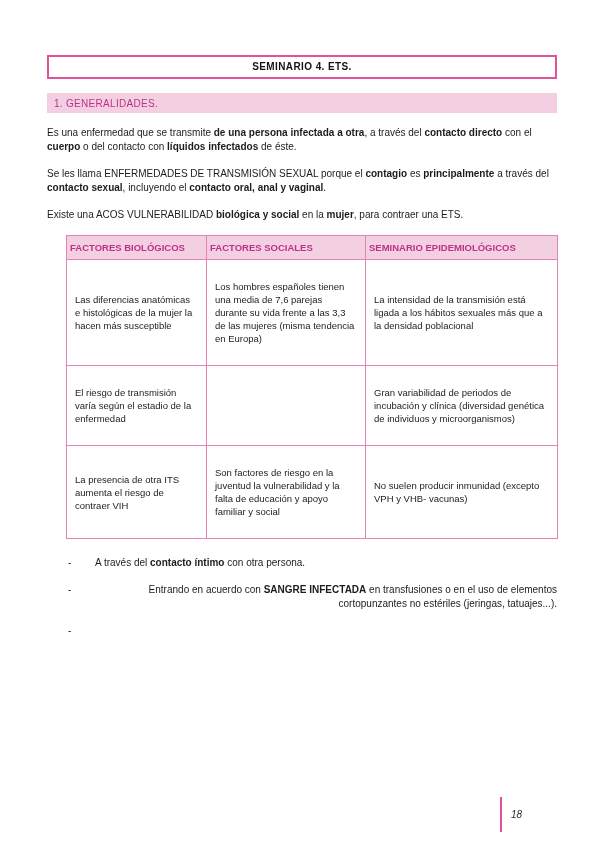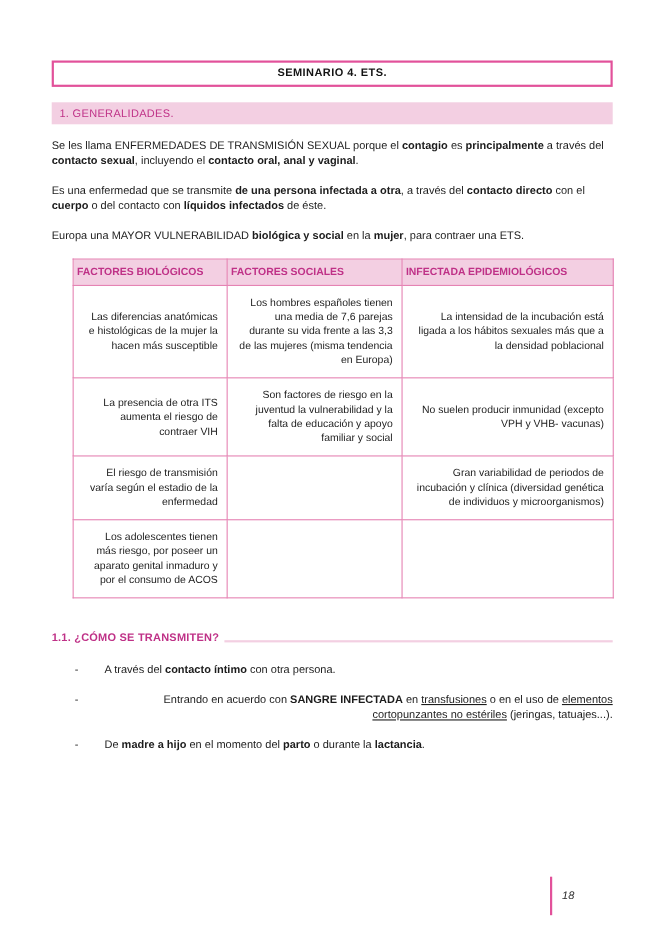--- a/index.html
+++ b/index.html
@@ -35,43 +35,43 @@
     letter-spacing: 0.3px;
     padding: 5px 7px 4px;
   }
 
   .body-text {
     font-size: 10px;
     line-height: 14px;
     margin: 13px 0 0;
   }
   .b { font-weight: bold; }
-  .u { text-decoration: underline; }
+  .u { }
 
   table.factores {
     border-collapse: collapse;
     margin: 13px 0 0 19px;
     width: 491px;
     table-layout: fixed;
   }
   table.factores th {
     background: var(--accent-light, #f3cfe2);
     color: var(--heading, #bf3187);
     font-weight: bold;
     font-size: 9.5px;
     padding: 6px 3px;
     border: 1px solid var(--table-border, #e583b3);
     text-align: left;
   }
   table.factores td {
     border: 1px solid var(--table-border, #e583b3);
     font-size: 9.5px;
     line-height: 13px;
-    padding: 9px 8px;
-    text-align: right;
+    padding: 20px 8px;
+    text-align: left;
     vertical-align: middle;
   }
 
   .oms-text { margin-top: 5px; }
 
   .subheading-row { display: flex; align-items: center; margin-top: 31px; }
   .subheading {
     color: var(--heading, #bf3187);
     font-weight: bold;
     font-size: 10px;
@@ -100,81 +100,71 @@
 
 <div class="page">
   <div class="content">
 
     <div class="title-box">
       <span>SEMINARIO 4. ETS.</span>
     </div>
 
     <div class="section-heading">1. GENERALIDADES.</div>
 
+    <p class="body-text"><span>Es una enfermedad que se transmite </span><span class="b">de una persona infectada a otra</span><span>, a través del </span><span class="b">contacto directo</span><span> con el </span><span class="b">cuerpo</span><span> o del contacto con </span><span class="b">líquidos infectados</span><span> de éste.</span></p>
+
     <p class="body-text"><span>Se les llama ENFERMEDADES DE TRANSMISIÓN SEXUAL porque el </span><span class="b">contagio</span><span> es </span><span class="b">principalmente</span><span> a través del </span><span class="b">contacto sexual</span><span>, incluyendo el </span><span class="b">contacto oral, anal y vaginal</span><span>.</span></p>
 
-    <p class="body-text"><span>Es una enfermedad que se transmite </span><span class="b">de una persona infectada a otra</span><span>, a través del </span><span class="b">contacto directo</span><span> con el </span><span class="b">cuerpo</span><span> o del contacto con </span><span class="b">líquidos infectados</span><span> de éste.</span></p>
-
-    <p class="body-text"><span>Europa una MAYOR VULNERABILIDAD </span><span class="b">biológica y social</span><span> en la </span><span class="b">mujer</span><span>, para contraer una ETS.</span></p>
+    <p class="body-text"><span>Existe una ACOS VULNERABILIDAD </span><span class="b">biológica y social</span><span> en la </span><span class="b">mujer</span><span>, para contraer una ETS.</span></p>
 
     <table class="factores">
       <colgroup>
         <col style="width:140px">
         <col style="width:159px">
         <col style="width:192px">
       </colgroup>
       <thead>
         <tr>
           <th>FACTORES BIOLÓGICOS</th>
           <th>FACTORES SOCIALES</th>
-          <th>INFECTADA EPIDEMIOLÓGICOS</th>
+          <th>SEMINARIO EPIDEMIOLÓGICOS</th>
         </tr>
       </thead>
       <tbody>
         <tr>
           <td>Las diferencias anatómicas e histológicas de la mujer la hacen más susceptible</td>
           <td>Los hombres españoles tienen una media de 7,6 parejas durante su vida frente a las 3,3 de las mujeres (misma tendencia en Europa)</td>
-          <td>La intensidad de la incubación está ligada a los hábitos sexuales más que a la densidad poblacional</td>
-        </tr>
-        <tr>
-          <td>La presencia de otra ITS aumenta el riesgo de contraer VIH</td>
-          <td>Son factores de riesgo en la juventud la vulnerabilidad y la falta de educación y apoyo familiar y social</td>
-          <td>No suelen producir inmunidad (excepto VPH y VHB- vacunas)</td>
+          <td>La intensidad de la transmisión está ligada a los hábitos sexuales más que a la densidad poblacional</td>
         </tr>
         <tr>
           <td>El riesgo de transmisión varía según el estadio de la enfermedad</td>
           <td></td>
           <td>Gran variabilidad de periodos de incubación y clínica (diversidad genética de individuos y microorganismos)</td>
         </tr>
         <tr>
-          <td>Los adolescentes tienen más riesgo, por poseer un aparato genital inmaduro y por el consumo de ACOS</td>
-          <td></td>
-          <td></td>
+          <td>La presencia de otra ITS aumenta el riesgo de contraer VIH</td>
+          <td>Son factores de riesgo en la juventud la vulnerabilidad y la falta de educación y apoyo familiar y social</td>
+          <td>No suelen producir inmunidad (excepto VPH y VHB- vacunas)</td>
         </tr>
       </tbody>
     </table>
 
 
-    <div class="subheading-row">
-      <span class="subheading">1.1. ¿CÓMO SE TRANSMITEN?</span>
-      <span class="heading-line"></span>
-    </div>
 
     <div class="bullets">
       <div class="bullet">
         <span class="bullet-marker">-</span>
         <span class="bullet-text"><span>A través del </span><span class="b">contacto íntimo</span><span> con otra persona.</span></span>
       </div>
       <div class="bullet">
         <span class="bullet-marker">-</span>
         <span class="bullet-text"><span>Entrando en acuerdo con </span><span class="b">SANGRE INFECTADA</span><span> en </span><span class="u">transfusiones</span><span> o en el uso de </span><span class="u">elementos cortopunzantes no estériles</span><span> (jeringas, tatuajes...).</span></span>
       </div>
       <div class="bullet">
         <span class="bullet-marker">-</span>
-        <span class="bullet-text"><span>De </span><span class="b">madre a hijo</span><span> en el momento del </span><span class="b">parto</span><span> o durante la </span><span class="b">lactancia</span><span>.</span></span>
       </div>
     </div>
 
   </div>
 
   <div class="footer">
     <span class="footer-bar"></span>
     <span class="page-num">18</span>
   </div>
 </div>

